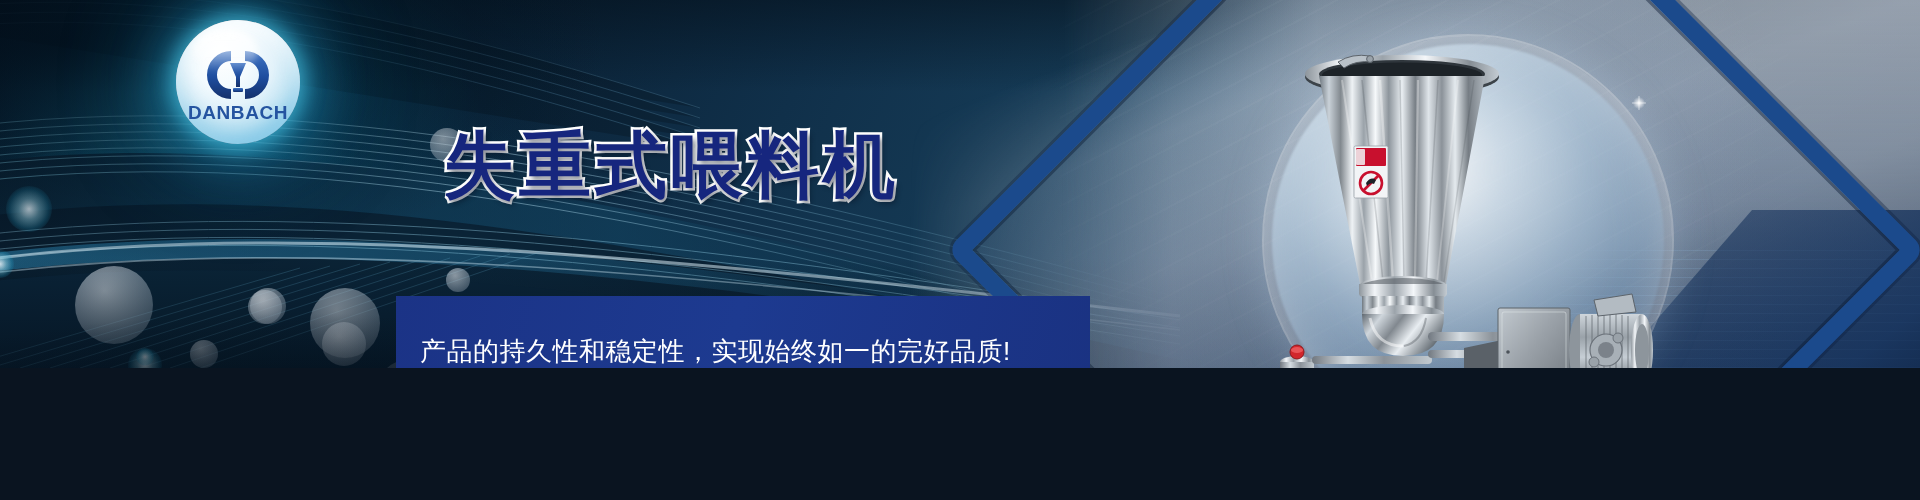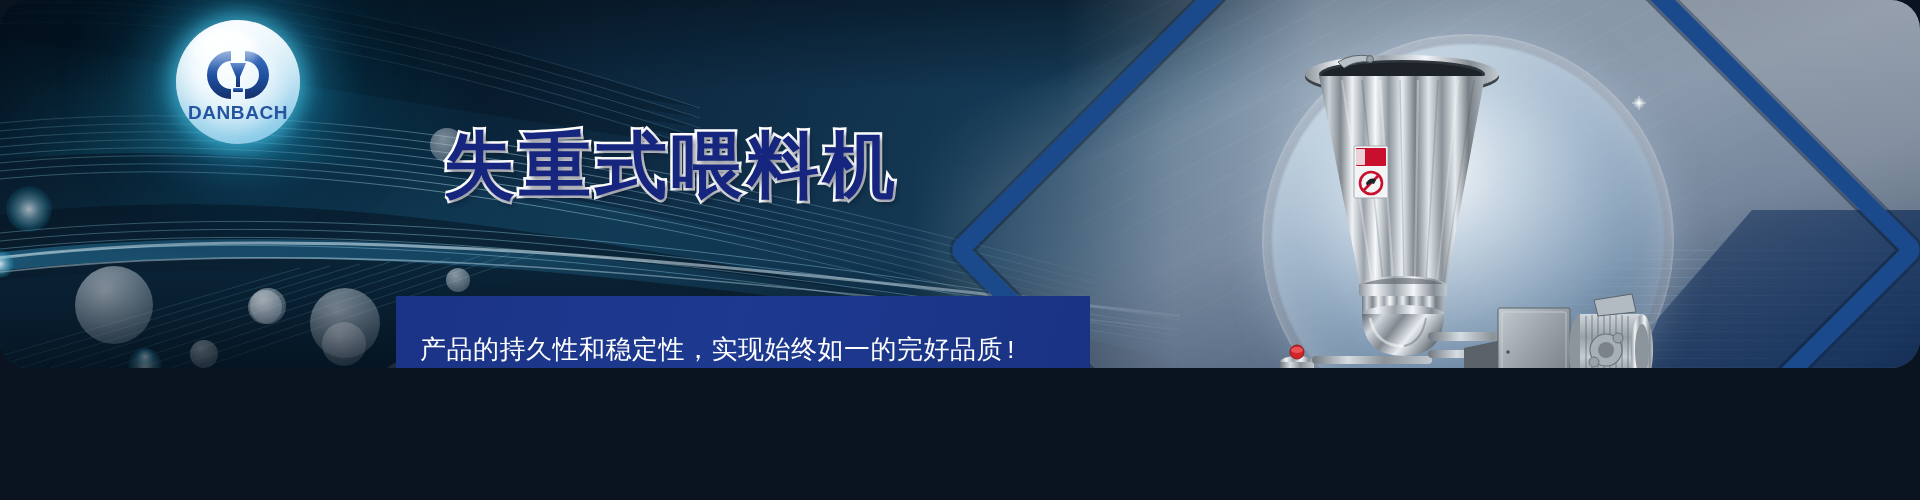--- a/index.html
+++ b/index.html
@@ -4,21 +4,20 @@
 <style>
   html,body{margin:0;padding:0;background:#0a1420;}
   *{box-sizing:border-box;}
 
   #banner{
     position:relative;
     width:1920px;height:368px;
     overflow:hidden;
     font-family:"Liberation Sans","DejaVu Sans",sans-serif;
     background:#0d1c2c;
-    border-radius:29px;
   }
 
   
   .bg-base{
     position:absolute;inset:0;
     background:
       radial-gradient(ellipse 620px 420px at 170px 300px, rgba(18,120,150,.55) 0%, rgba(12,70,100,.25) 45%, rgba(0,0,0,0) 72%),
       radial-gradient(ellipse 520px 340px at 420px 380px, rgba(25,140,175,.45) 0%, rgba(10,60,90,.18) 50%, rgba(0,0,0,0) 75%),
       radial-gradient(ellipse 500px 500px at 240px 85px, rgba(20,150,185,.40) 0%, rgba(8,50,80,.15) 48%, rgba(0,0,0,0) 74%),
       linear-gradient(115deg,#071726 0%,#0a2135 22%,#10304a 40%,#153a55 52%,#1b4560 62%,#0e2538 78%,#08131f 100%);
@@ -109,21 +108,21 @@
 
   
   #subtitle-box{
     position:absolute;left:396px;top:296px;width:694px;height:110px;
     background:linear-gradient(105deg,#1b3386 0%,#1d3a90 48%,#1a3282 100%);
     display:flex;flex-direction:column;justify-content:center;
     padding-left:24px;
   }
   #subtitle-cn{
     color:#ffffff;font-size:26px;line-height:1.1;letter-spacing:.5px;
-    font-family:Liberation Mono, monospace;white-space:nowrap;
+    font-family:Liberation Sans, sans-serif;white-space:nowrap;
   }
   #subtitle-en{
     color:#ffffff;font-size:20px;line-height:1.1;margin-top:12px;letter-spacing:0px;
     font-family:"Liberation Sans","DejaVu Sans",sans-serif;white-space:nowrap;
   }
 
   
   #diamond-wrap{position:absolute;left:1090px;top:-96px;width:692px;height:692px;}
   #diamond-outer{
     position:absolute;inset:0;transform:rotate(45deg);

